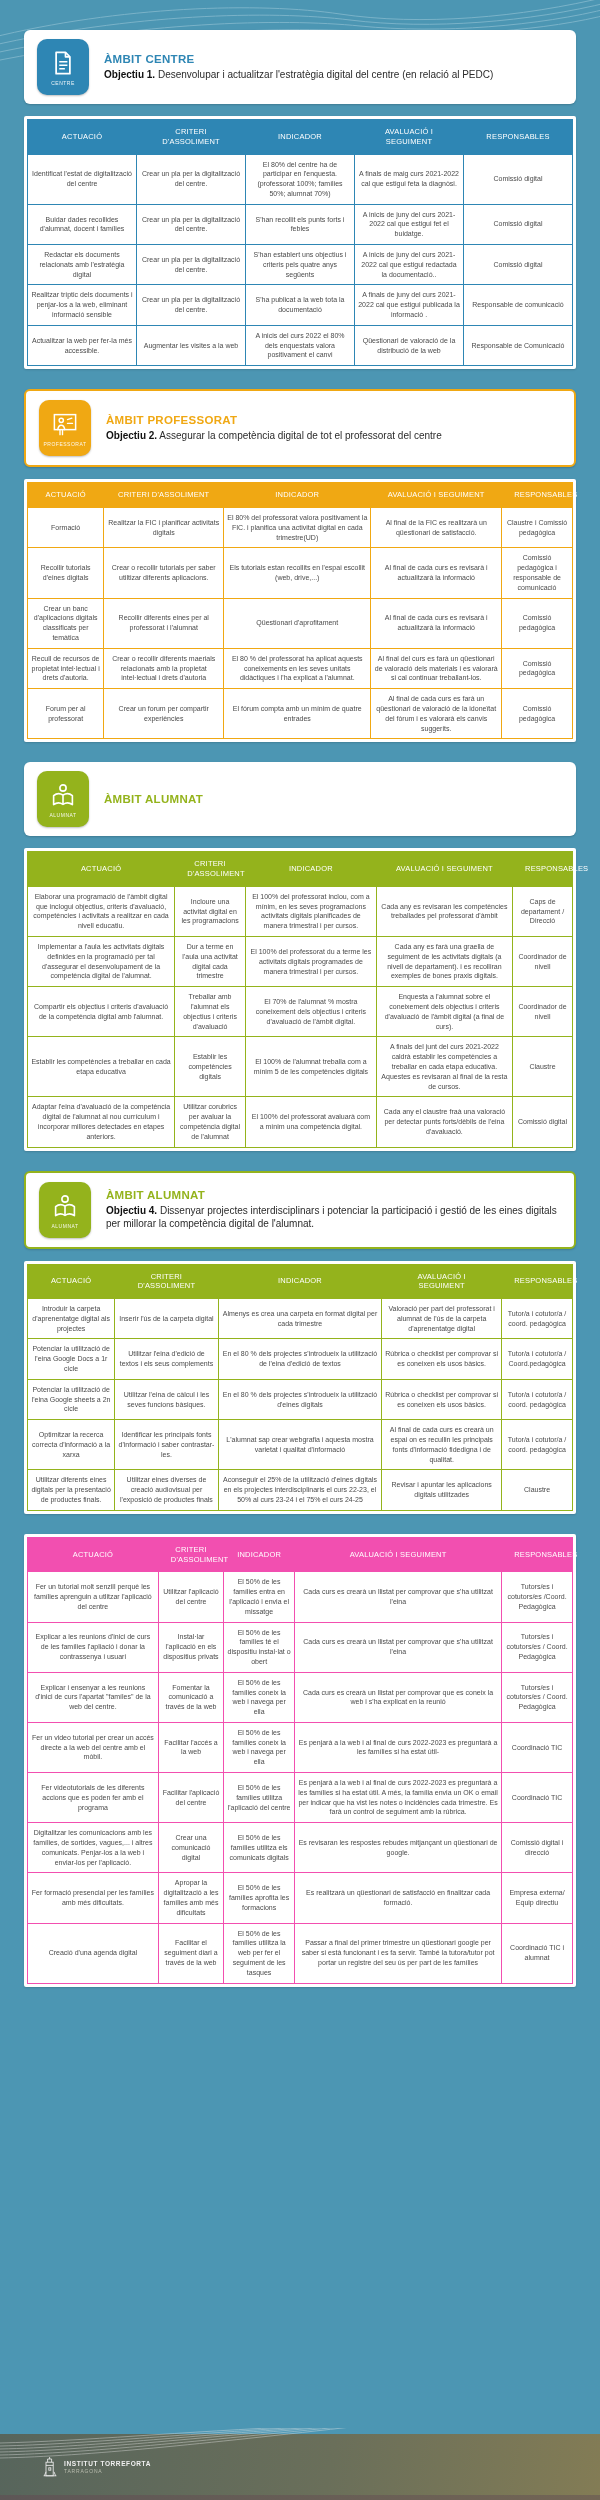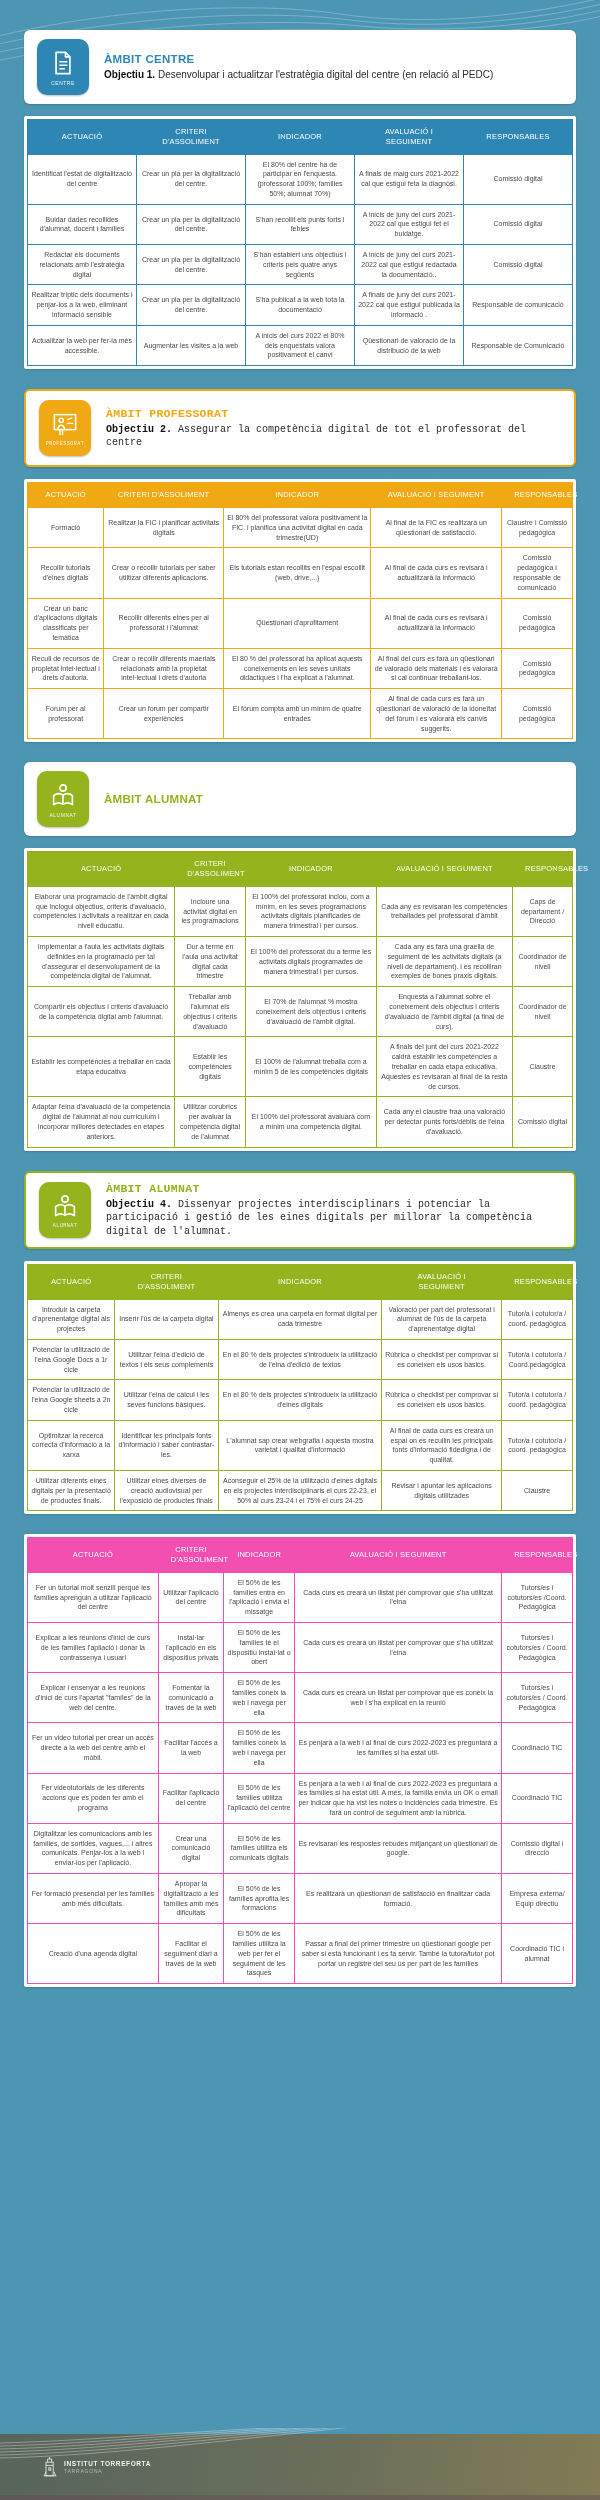--- a/index.html
+++ b/index.html
@@ -30,21 +30,21 @@
   
   .card{
     position:relative;
     background:#ffffff;
     border-radius:6px;
     min-height:56px;
     padding:9px 14px 9px 80px;
     display:flex;flex-direction:column;justify-content:center;
     box-shadow:0 1px 2px rgba(0,0,0,.18);
   }
-  .card.bordered{border:2px solid var(--c);font-family:Liberation Mono, monospace;}
+  .card.bordered{border:2px solid var(--c);}
   .sec-icon{
     position:absolute;left:13px;top:50%;transform:translateY(-50%);
     width:52px;height:56px;border-radius:10px;
     background:var(--c);
     display:flex;flex-direction:column;align-items:center;justify-content:center;
     color:#fff;box-shadow:0 1px 2px rgba(0,0,0,.25);
   }
   .sec-icon svg{width:30px;height:30px;display:block;}
   .icon-label{font-size:5px;letter-spacing:.5px;margin-top:2px;opacity:.9;}
   .sec-title{

